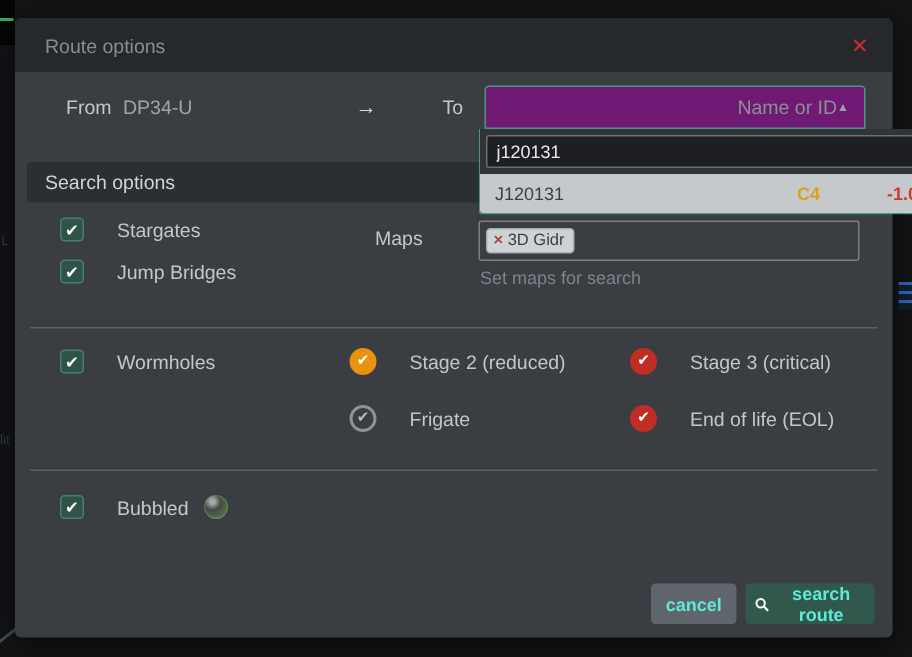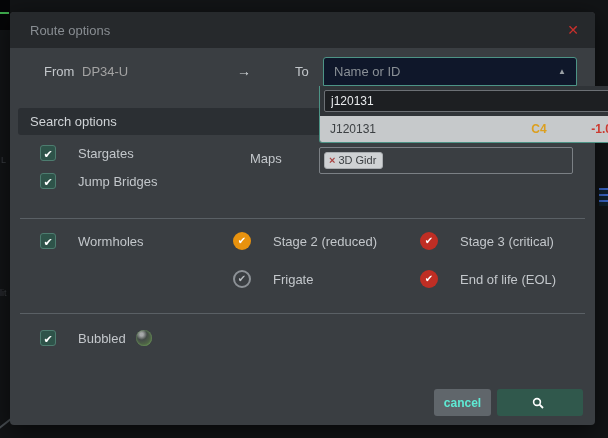--- a/index.html
+++ b/index.html
@@ -34,22 +34,22 @@
   
   .route-row{position:absolute;left:4px;top:45px;right:0;height:31px;}
   .lbl{color:#c3c7cb;font-size:13px;position:absolute;top:7px;}
   .from-label{left:30px;}
   .from-value{left:68px;color:#a3a3a3;}
   .arrow{left:223px;color:#d4d8db;font-size:14px;top:6px;}
   .to-label{left:281px;}
   .select{
     position:absolute;left:309px;top:0;width:254px;height:29px;
     border:1px solid var(--accent);border-radius:3px 3px 0 0;
-    background:#0f172a;box-sizing:border-box;
-    display:flex;align-items:center;padding:0 10px;cursor:pointer;
+    background:#701a75;box-sizing:border-box;
+    display:flex;align-items:center;padding:0 10px;cursor:pointer;text-align:right;
   }
   .select-placeholder{color:#8a9096;font-size:13px;flex:1;}
   .select-caret{color:#9aa0a5;font-size:8px;}
   
   .dropdown{
     position:absolute;left:309px;top:74px;width:304px;z-index:5;
     border:1px solid var(--accent);border-top:none;border-radius:0 0 3px 3px;
     background:#303438;box-sizing:border-box;overflow:hidden;
   }
   .dd-search{padding:4px;}
@@ -179,20 +179,21 @@
     <span class="checklabel">Jump Bridges</span>
   </div>
 
   <span class="maps-label">Maps</span>
   <div class="maps-input">
     <span class="tag">
         <span class="tag-x">×</span>
         <span>3D Gidr</span>
       </span>
   </div>
+  <span class="maps-hint">Set maps for search</span>
 
   <div class="divider divider-1"></div>
 
   <div class="checkrow row-wormholes">
     <span class="checkbox">✔</span>
     <span class="checklabel">Wormholes</span>
   </div>
   <div class="checkrow row-stage2">
     <span class="circle circle-orange">✔</span>
     <span class="checklabel">Stage 2 (reduced)</span>
@@ -218,16 +219,17 @@
     <span class="bubble-icon"></span>
   </div>
 
   <div class="footer">
     <button class="btn btn-cancel">cancel</button>
     <button class="btn btn-search">
       <svg width="12" height="12" viewBox="0 0 12 12">
         <circle cx="5" cy="5" r="3.4" fill="none" stroke="#fff" stroke-width="1.6"></circle>
         <line x1="7.6" y1="7.6" x2="11" y2="11" stroke="#fff" stroke-width="1.8"></line>
       </svg>
+      <span>search route</span>
     </button>
   </div>
 
 </div>
 
 </body></html>

